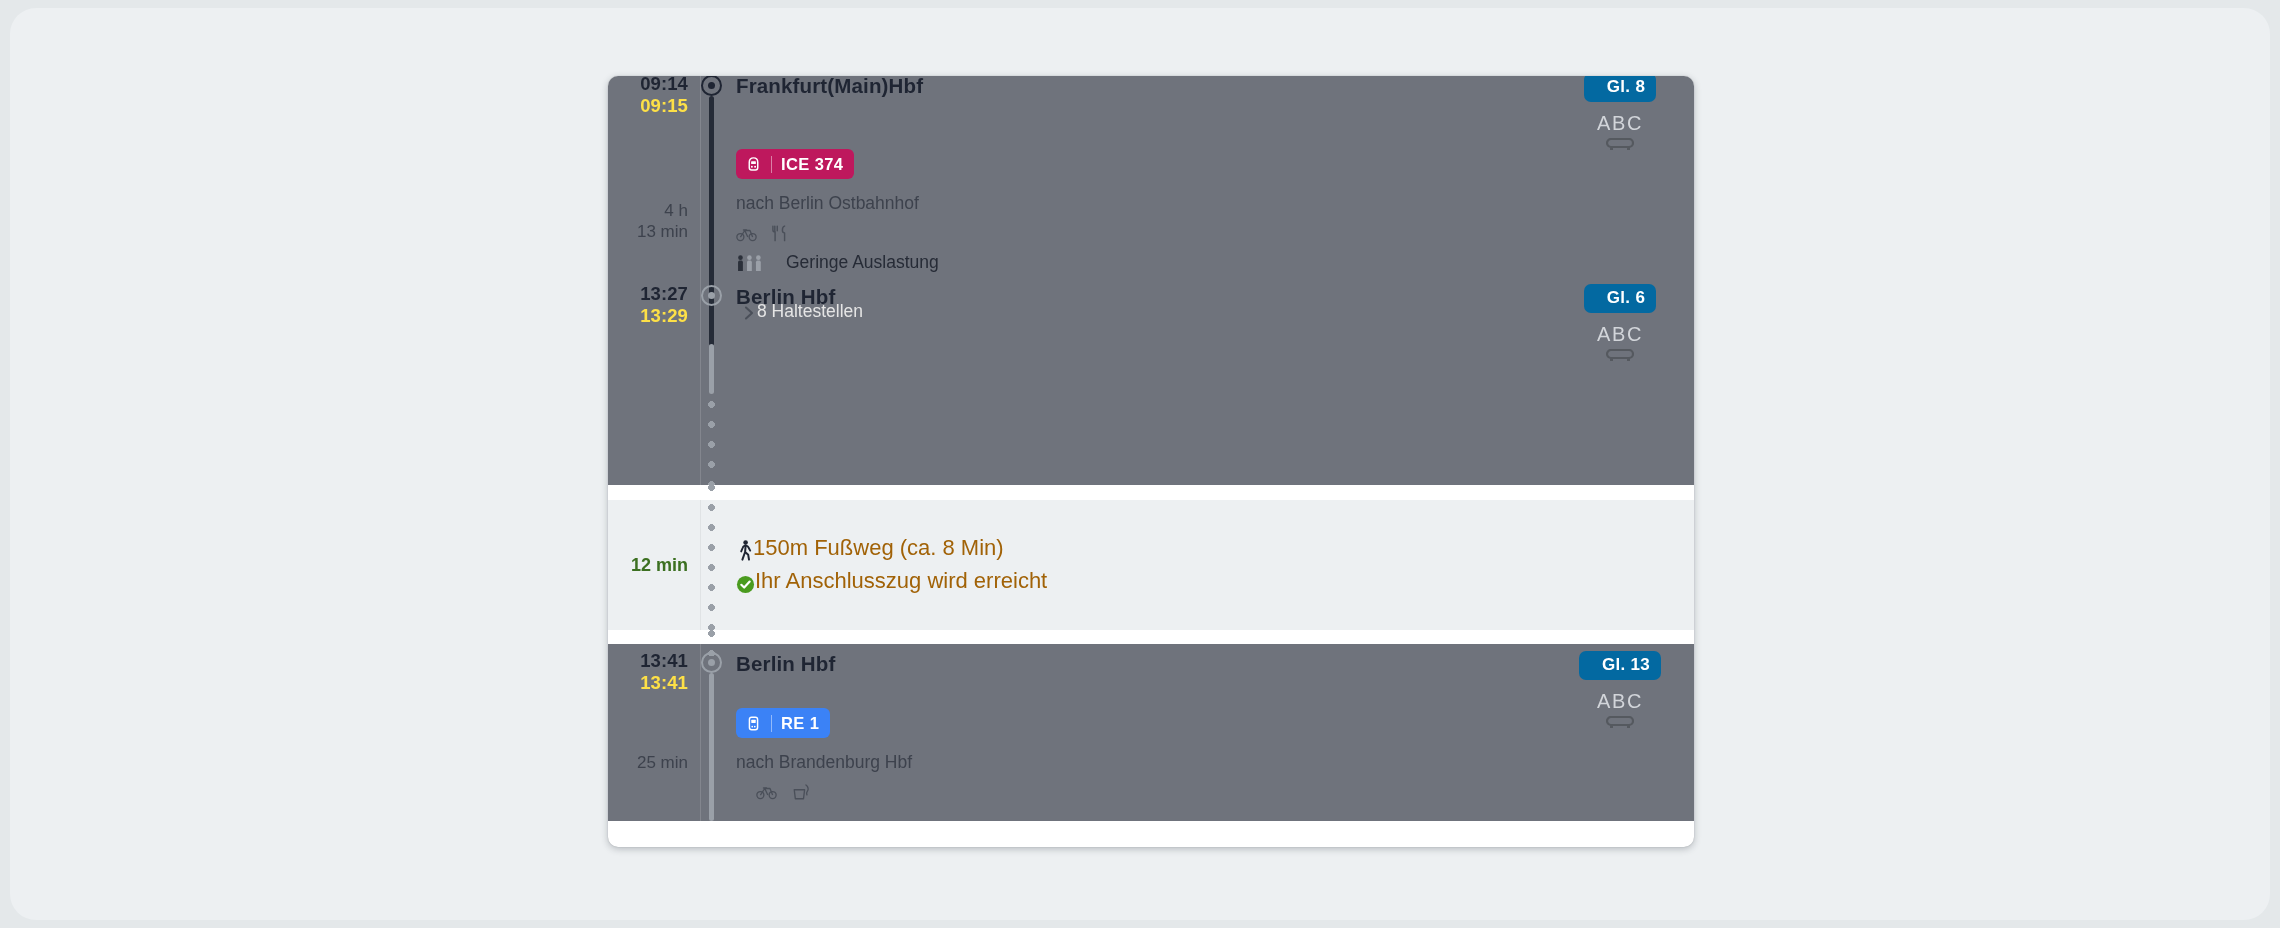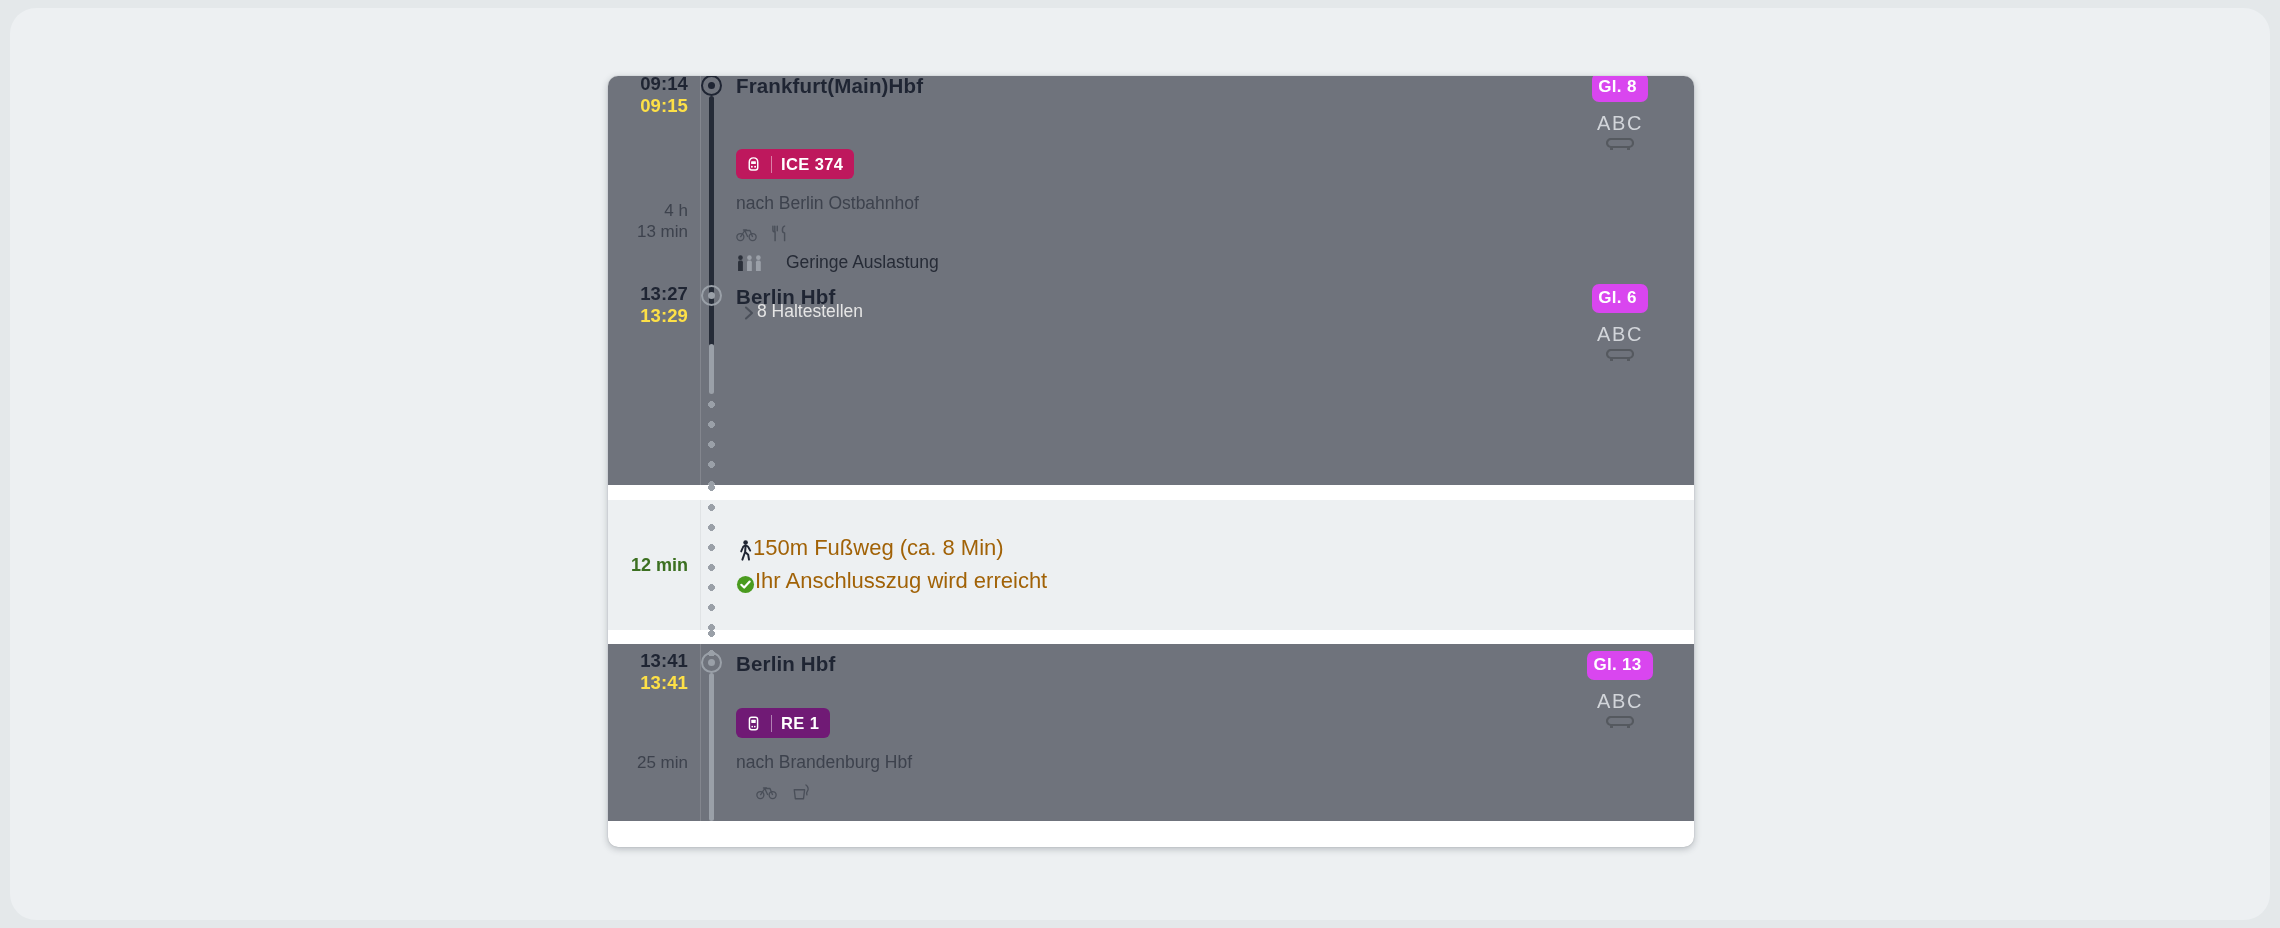--- a/index.html
+++ b/index.html
@@ -166,21 +166,21 @@
     position: absolute;
     display: inline-flex;
     align-items: center;
     height: 30px;
     border-radius: 6px;
     padding: 0 11px 0 9px;
     box-sizing: border-box;
     color: #ffffff;
   }
   .product-badge.ice { background: #be185d; }
-  .product-badge.re  { background: #701a75; }
+  .product-badge.re  { background: #3b82f6; }
   .product-badge .pb-sep {
     width: 1px;
     height: 17px;
     background: rgba(255,255,255,0.45);
     margin: 0 9px;
   }
   .product-badge .pb-label {
     font-size: 16.5px;
     font-weight: bold;
     letter-spacing: 0.4px;
@@ -219,26 +219,26 @@
   }
 
   
   .platform-block {
     position: absolute;
     text-align: center;
     width: 120px;
   }
   .platform-badge {
     display: inline-block;
-    background: #d946ef;
+    background: #0369a1;
     color: #ffffff;
     font-size: 17px;
     font-weight: bold;
     border-radius: 7px;
-    padding: 4px 11px 5px 6px;
+    padding: 4px 11px 5px 23px;
     letter-spacing: 0.3px;
   }
   .sector-label {
     margin-top: 10px;
     font-size: 20px;
     color: #d2d5da;
     letter-spacing: 1.6px;
   }
   .sector-icon-wrap {
     margin-top: 3px;

